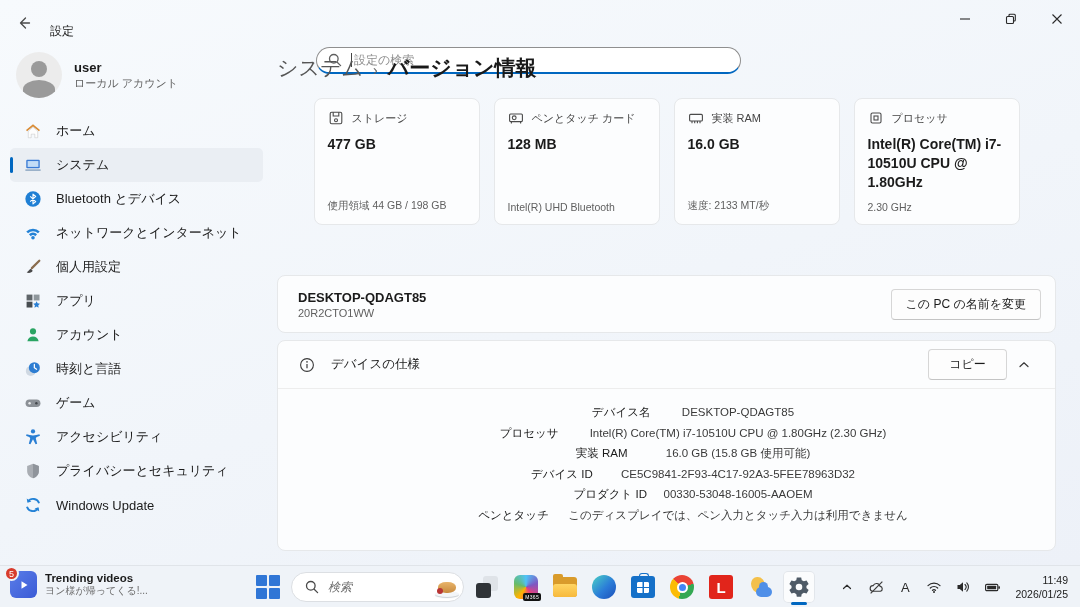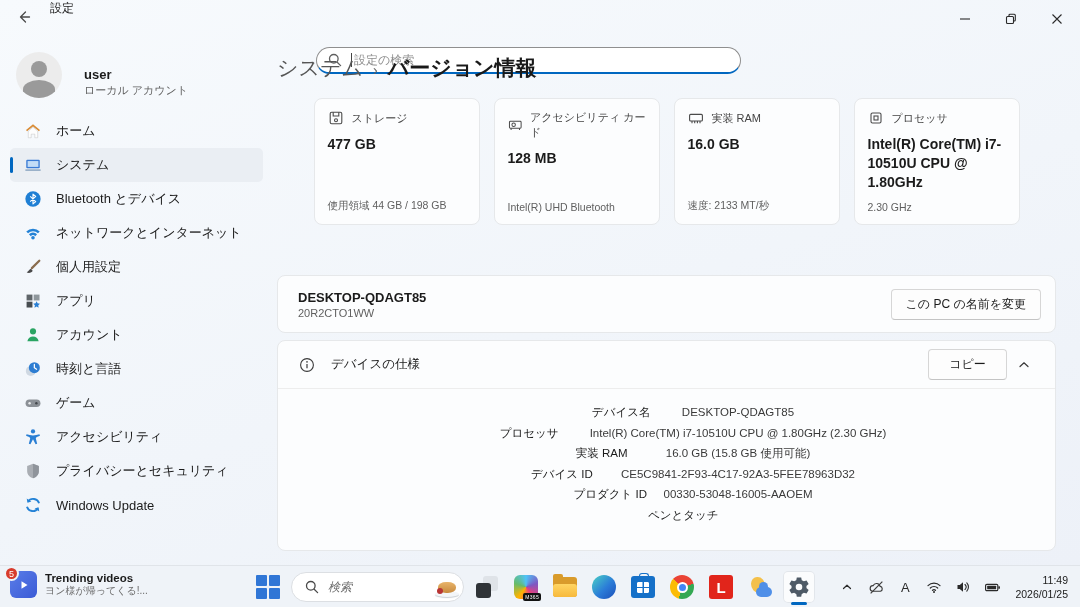--- a/index.html
+++ b/index.html
@@ -5,41 +5,41 @@
   * { margin:0; padding:0; box-sizing:border-box; }
   html,body { width:1080px; height:607px; overflow:hidden;
     font-family:"Liberation Sans","DejaVu Sans",sans-serif; color:#1b1b1b; }
   .stage { position:relative; width:1080px; height:607px; background:#eef2f8; }
 
   
   .app { position:absolute; inset:0 0 42px 0;
     background:linear-gradient(160deg,#f7fafd 0%,#f1f5fa 55%,#edf1f8 100%); }
 
   
-  .titlebar { position:relative; height:40px; display:flex; align-items:flex-start; }
+  .titlebar { position:relative; height:40px; display:flex; align-items:flex-end; }
   .back-btn { width:40px; height:34px; margin-left:4px; display:flex; align-items:center;
     justify-content:center; font-size:15px; color:#4a4a4a; border-radius:5px; cursor:default; }
   .win-title { font-size:12px; margin-left:6px; }
   .search-wrap { position:absolute; left:316px; top:7px; width:425px; height:27px;
     background:#fff; border:1px solid #8f8f8f; border-bottom:2px solid #0067c0;
     border-radius:14px; display:flex; align-items:center; padding:0 10px;margin-top:40px; }
   .search-wrap svg { flex:0 0 auto; margin-right:8px; }
   .search-input { border:none; outline:none; flex:1; font-size:12px; color:#1b1b1b;
     background:transparent; font-family:inherit; }
   .search-input::placeholder { color:#8d8d8d; }
   .caret { width:1px; height:14px; background:#444; margin-right:2px; }
   .win-controls { position:absolute; right:0; top:0; height:38px; display:flex; }
   .win-ctl { width:46px; height:38px; display:flex; align-items:center; justify-content:center; }
 
   
   .main { position:absolute; top:40px; bottom:0; left:0; right:0; display:flex; }
 
   
   .sidebar { width:277px; padding:6px 14px 0 10px; flex:0 0 auto; }
-  .user-block { display:flex; align-items:flex-end; gap:22px; padding:6px 4px 16px 6px; }
+  .user-block { display:flex; align-items:center; gap:12px; padding:6px 4px 16px 6px; }
   .avatar { width:46px; height:46px; border-radius:50%; background:#ececec; position:relative; overflow:hidden; flex:0 0 auto; }
   .avatar .head { position:absolute; left:15px; top:9px; width:16px; height:16px; border-radius:50%; background:#9a9a9a; }
   .avatar .body { position:absolute; left:7px; top:28px; width:32px; height:18px; border-radius:50% 50% 0 0; background:#9a9a9a; }
   .user-name { font-size:13px; font-weight:bold; }
   .user-type { font-size:11px; color:#5f5f5f; margin-top:1px; }
   .nav { display:flex; flex-direction:column; gap:0; }
   .nav-item { position:relative; height:34px; display:flex; align-items:center; gap:14px;
     padding-left:14px; border-radius:5px; font-size:13px; }
   .nav-item .ni { width:18px; height:18px; display:flex; align-items:center; justify-content:center; }
   .nav-item.active { background:#eaeef3; }
@@ -348,21 +348,21 @@
             <div class="card-value">477 GB</div>
             <div class="card-detail">使用領域 44 GB / 198 GB</div>
           </div>
           <div class="card">
             <div class="card-head">
               <svg class="icon16" viewBox="0 0 16 16">
                   <rect x="1.6" y="4" width="12.8" height="7.6" rx="1" fill="none" stroke="#4a4a4a" stroke-width="1.1"></rect>
                   <circle cx="6.2" cy="7.8" r="1.9" fill="none" stroke="#4a4a4a" stroke-width="1.1"></circle>
                   <path d="M3.4 11.6v2M12.6 11.6v2" stroke="#4a4a4a" stroke-width="1.1"></path>
                 </svg>
-              <span>アクセシビリティ カード</span>
+              <span>ペンとタッチ カード</span>
             </div>
             <div class="card-value">128 MB</div>
             <div class="card-detail">Intel(R) UHD Bluetooth</div>
           </div>
           <div class="card">
             <div class="card-head">
               <svg class="icon16" viewBox="0 0 16 16">
                   <rect x="1.6" y="4.4" width="12.8" height="6.6" rx="1" fill="none" stroke="#4a4a4a" stroke-width="1.1"></rect>
                   <path d="M4 11v2.2M6.7 11v2.2M9.4 11v2.2M12 11v2.2" stroke="#4a4a4a" stroke-width="1.1"></path>
                 </svg>
@@ -423,20 +423,21 @@
             <div class="spec-row">
               <span class="spec-label">デバイス ID</span>
               <span class="spec-value">CE5C9841-2F93-4C17-92A3-5FEE78963D32</span>
             </div>
             <div class="spec-row">
               <span class="spec-label">プロダクト ID</span>
               <span class="spec-value">00330-53048-16005-AAOEM</span>
             </div>
             <div class="spec-row">
               <span class="spec-label">ペンとタッチ</span>
+              <span class="spec-value">このディスプレイでは、ペン入力とタッチ入力は利用できません</span>
             </div>
           </div>
         </div>
 
       </div>
     </div>
   </div>
 
   <div class="taskbar">
 

